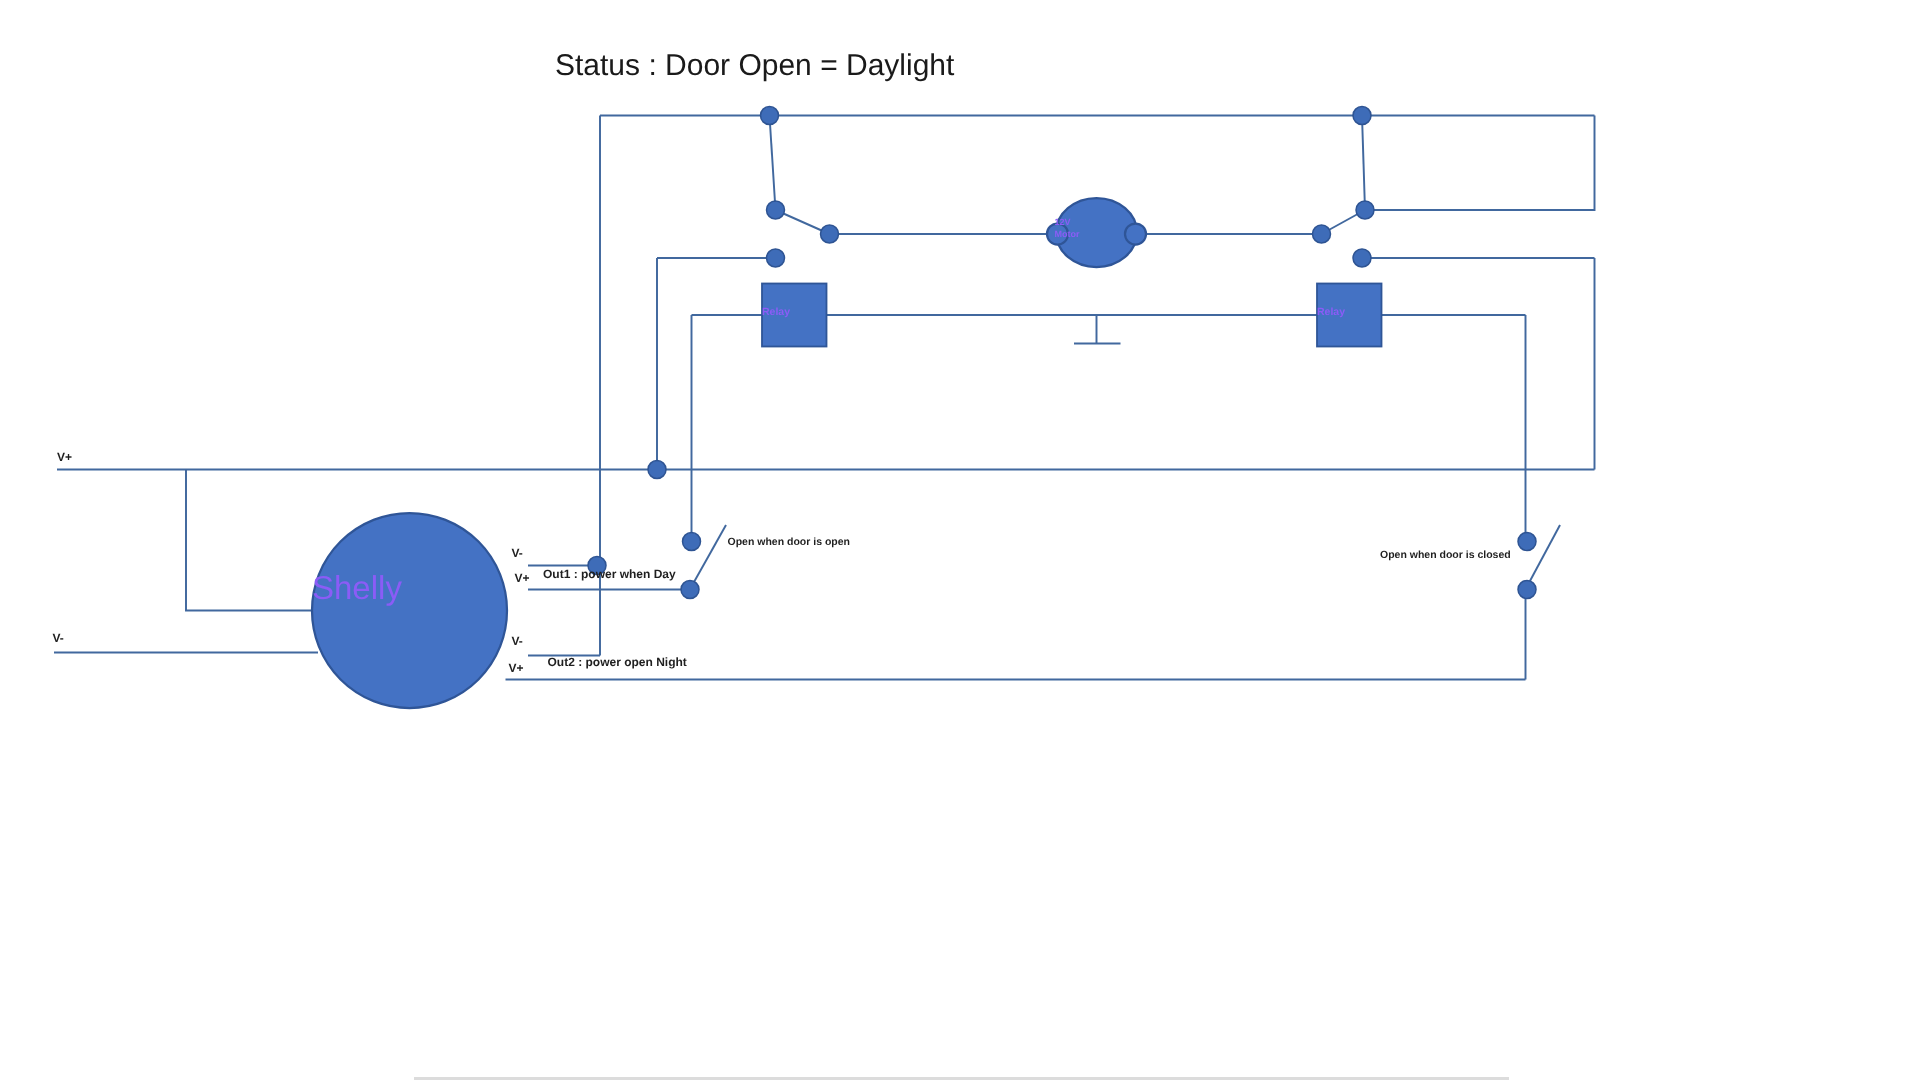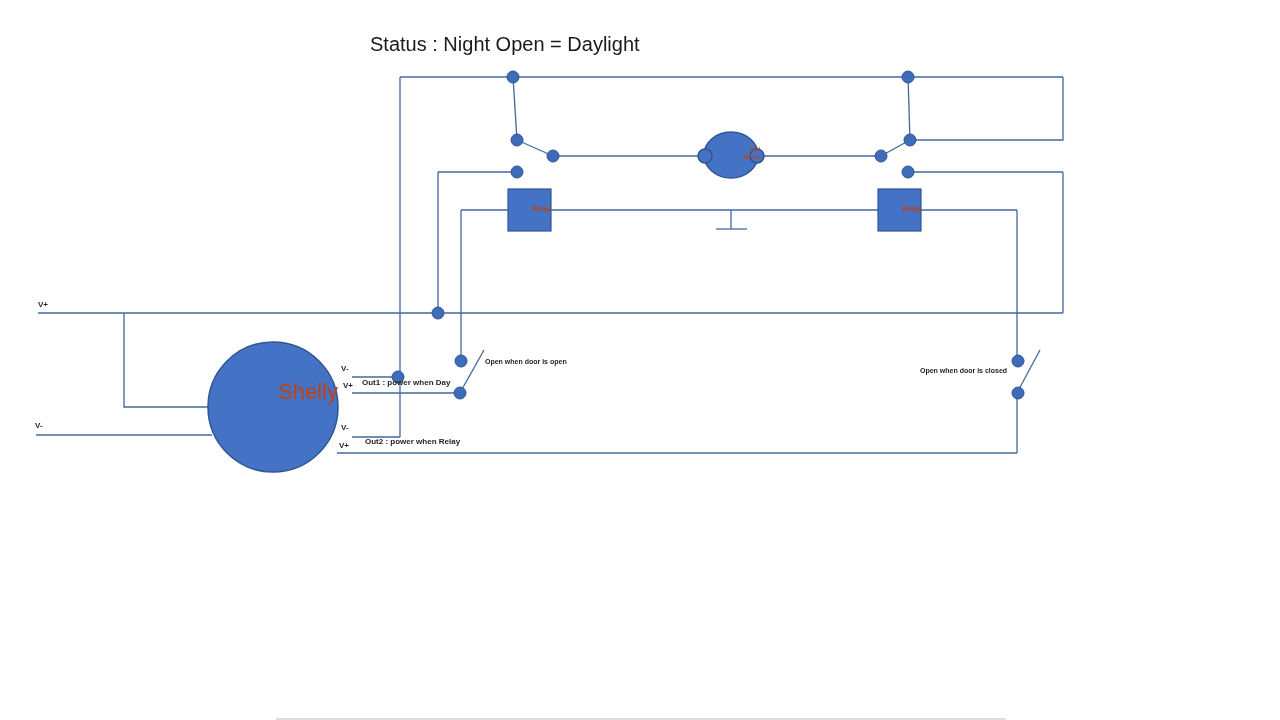--- a/index.html
+++ b/index.html
@@ -25,22 +25,22 @@
   .title {
     position: absolute;
     left: 370px;
     top: 33px;
     font-size: 20px;
     color: #1a1a1a;
     white-space: nowrap;
   }
   .shape-text {
     position: absolute;
-    color: #c2410c;
-    text-align: right;
+    color: #8b5cf6;
+    text-align: left;
     white-space: nowrap;
   }
   .shelly-text {
     left: 208px; top: 377px; width: 130px;
     font-size: 22px; line-height: 29px; font-weight: 400;
   }
   .motor-text {
     left: 703px; top: 146px; width: 57px;
     font-size: 6px; line-height: 7.5px; font-weight: 600;
   }
@@ -124,40 +124,40 @@
       <circle cx="705" cy="156" r="7" fill="#4472c4" stroke="#2f5597" stroke-width="1.5"></circle>
       <circle cx="757" cy="156" r="7" fill="#4472c4" stroke="#2f5597" stroke-width="1.5"></circle>
     </g>
 
     <rect x="508" y="189" width="43" height="42" fill="#4472c4" stroke="#2f5597" stroke-width="1.2"></rect>
     <rect x="878" y="189" width="43" height="42" fill="#4472c4" stroke="#2f5597" stroke-width="1.2"></rect>
 
     <circle cx="273" cy="407" r="65" fill="#4472c4" stroke="#2f5597" stroke-width="1.5"></circle>
   </svg>
 
-  <div class="title">Status : Night Open = Daylight</div>
+  <div class="title">Status : Door Open = Daylight</div>
 
   <div class="shape-text shelly-text">
     <div>Shelly</div>
   </div>
   <div class="shape-text motor-text">
     <div>12V</div>
     <div>Motor</div>
   </div>
   <div class="shape-text relay-text left">Relay</div>
   <div class="shape-text relay-text right">Relay</div>
 
   <div class="lbl" style="left:38px; top:300px;">V+</div>
   <div class="lbl" style="left:35px; top:421px;">V-</div>
 
   <div class="lbl" style="left:341px; top:364px;">V-</div>
   <div class="lbl" style="left:343px; top:381px;">V+</div>
   <div class="lbl bold" style="left:362px; top:378px;">Out1 : power when Day</div>
 
   <div class="lbl" style="left:341px; top:423px;">V-</div>
   <div class="lbl" style="left:339px; top:441px;">V+</div>
-  <div class="lbl bold" style="left:365px; top:437px;">Out2 : power when Relay</div>
+  <div class="lbl bold" style="left:365px; top:437px;">Out2 : power open Night</div>
 
   <div class="lbl tiny" style="left:485px; top:357px;">Open when door is open</div>
   <div class="lbl tiny" style="left:920px; top:366px;">Open when door is closed</div>
 
   <div class="slide-edge"></div>
 </div>
 
 </body></html>

